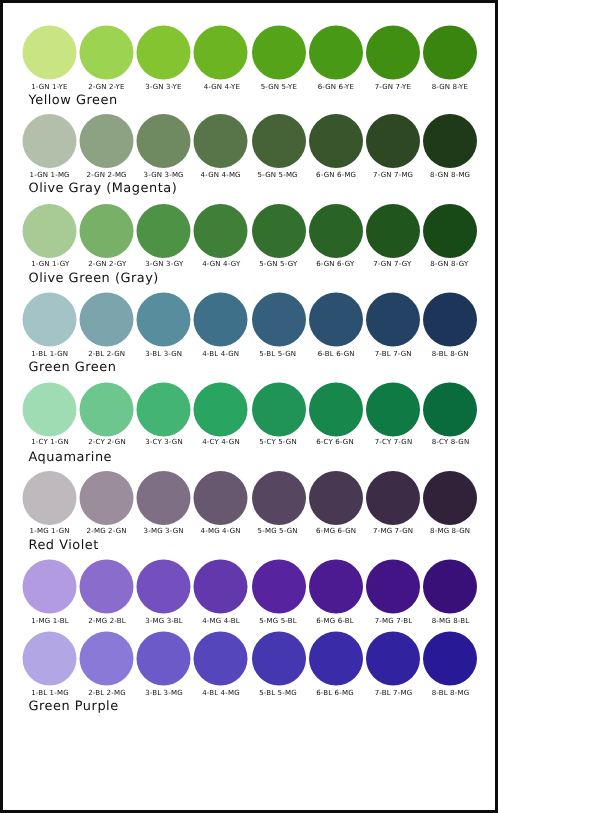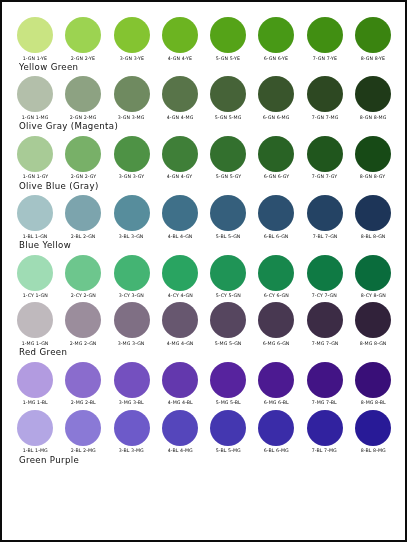--- a/index.html
+++ b/index.html
@@ -8,21 +8,21 @@
     background: #ffffff;
   }
   body {
     width: 407px;
     height: 542px;
     font-family: "DejaVu Sans", sans-serif;
     overflow: hidden;
   }
   #page {
     position: relative;
-    width: 407px;
+    width: 332px;
     height: 542px;
     box-sizing: border-box;
     border: 2px solid #0c0c0c;
     background: #ffffff;
     padding: 6px 0 0 0;
   }
   #sheet {
     box-sizing: border-box;
     width: 100%;
     height: 100%;
@@ -176,21 +176,21 @@
           </div>
           <div class="swatch-cell">
             <span class="dot" style="background-color: rgb(32, 86, 29);"></span>
             <span class="dot-label">7-GN 7-GY</span>
           </div>
           <div class="swatch-cell">
             <span class="dot" style="background-color: rgb(23, 74, 22);"></span>
             <span class="dot-label">8-GN 8-GY</span>
           </div>
         </div>
-        <div class="group-name">Olive Blue (Gray)</div>
+        <div class="group-name">Olive Green (Gray)</div>
       </div>
       <div class="row-group">
         <div class="swatch-row">
           <div class="swatch-cell">
             <span class="dot" style="background-color: rgb(164, 195, 198);"></span>
             <span class="dot-label">1-BL 1-GN</span>
           </div>
           <div class="swatch-cell">
             <span class="dot" style="background-color: rgb(124, 164, 173);"></span>
             <span class="dot-label">2-BL 2-GN</span>
@@ -213,21 +213,21 @@
           </div>
           <div class="swatch-cell">
             <span class="dot" style="background-color: rgb(36, 67, 100);"></span>
             <span class="dot-label">7-BL 7-GN</span>
           </div>
           <div class="swatch-cell">
             <span class="dot" style="background-color: rgb(29, 53, 88);"></span>
             <span class="dot-label">8-BL 8-GN</span>
           </div>
         </div>
-        <div class="group-name">Blue Yellow</div>
+        <div class="group-name">Green Green</div>
       </div>
       <div class="row-group">
         <div class="swatch-row">
           <div class="swatch-cell">
             <span class="dot" style="background-color: rgb(159, 220, 180);"></span>
             <span class="dot-label">1-CY 1-GN</span>
           </div>
           <div class="swatch-cell">
             <span class="dot" style="background-color: rgb(109, 198, 141);"></span>
             <span class="dot-label">2-CY 2-GN</span>
@@ -250,20 +250,21 @@
           </div>
           <div class="swatch-cell">
             <span class="dot" style="background-color: rgb(15, 122, 68);"></span>
             <span class="dot-label">7-CY 7-GN</span>
           </div>
           <div class="swatch-cell">
             <span class="dot" style="background-color: rgb(10, 108, 60);"></span>
             <span class="dot-label">8-CY 8-GN</span>
           </div>
         </div>
+        <div class="group-name">Aquamarine</div>
       </div>
       <div class="row-group">
         <div class="swatch-row">
           <div class="swatch-cell">
             <span class="dot" style="background-color: rgb(191, 185, 189);"></span>
             <span class="dot-label">1-MG 1-GN</span>
           </div>
           <div class="swatch-cell">
             <span class="dot" style="background-color: rgb(155, 141, 156);"></span>
             <span class="dot-label">2-MG 2-GN</span>
@@ -286,21 +287,21 @@
           </div>
           <div class="swatch-cell">
             <span class="dot" style="background-color: rgb(60, 44, 69);"></span>
             <span class="dot-label">7-MG 7-GN</span>
           </div>
           <div class="swatch-cell">
             <span class="dot" style="background-color: rgb(49, 34, 58);"></span>
             <span class="dot-label">8-MG 8-GN</span>
           </div>
         </div>
-        <div class="group-name">Red Green</div>
+        <div class="group-name">Red Violet</div>
       </div>
       <div class="row-group">
         <div class="swatch-row">
           <div class="swatch-cell">
             <span class="dot" style="background-color: rgb(178, 155, 224);"></span>
             <span class="dot-label">1-MG 1-BL</span>
           </div>
           <div class="swatch-cell">
             <span class="dot" style="background-color: rgb(138, 108, 205);"></span>
             <span class="dot-label">2-MG 2-BL</span>

